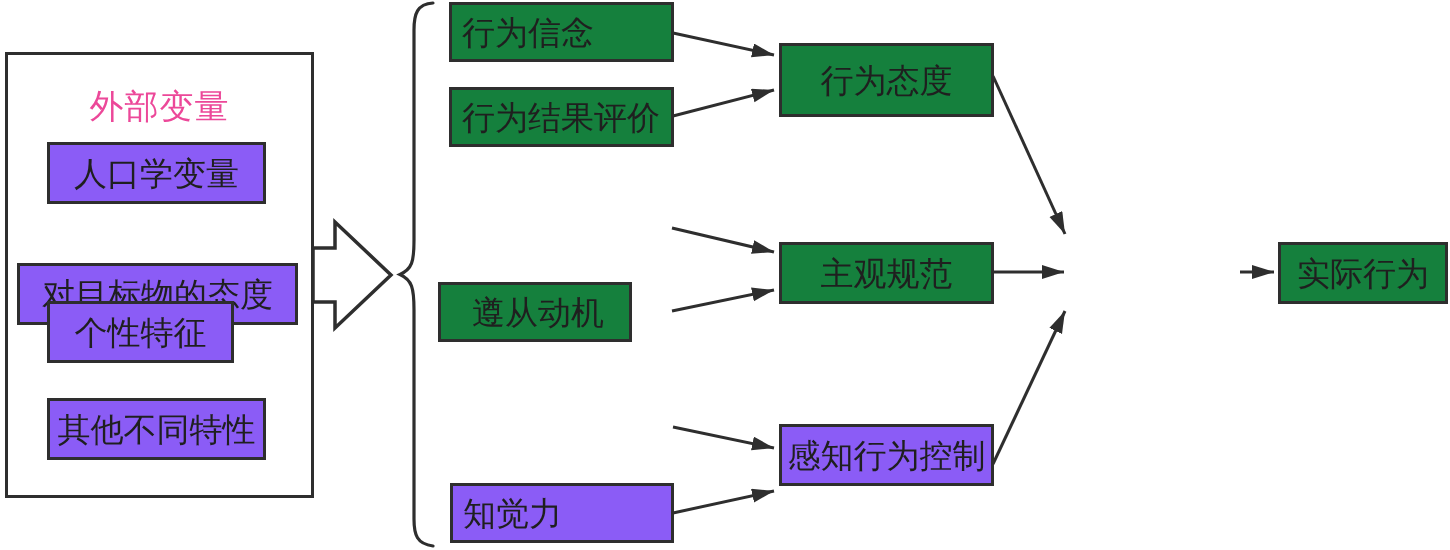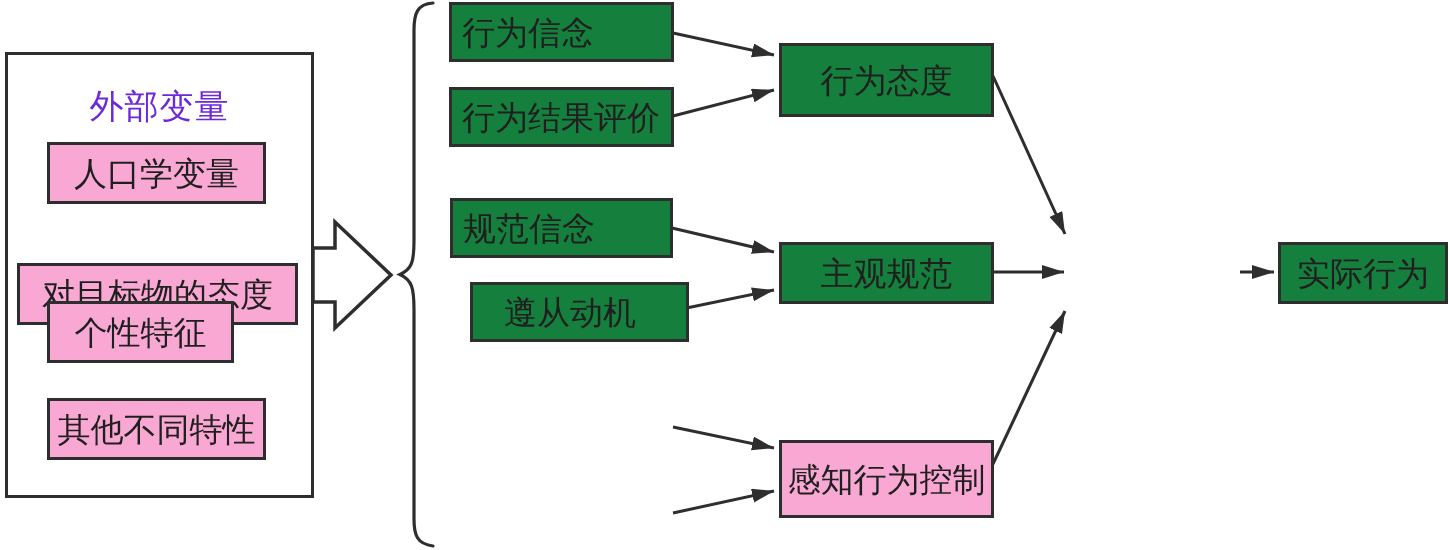--- a/index.html
+++ b/index.html
@@ -21,31 +21,31 @@
     box-sizing: border-box;
     border: 3px solid #2e2e2e;
     display: flex;
     align-items: center;
     color: #1f1f1f;
     font-size: 33px;
     line-height: 1;
     white-space: nowrap;
   }
   .fill-gray  { background: #15803d; }
-  .fill-white { background: #f9a8d4; }
+  .fill-white { background: #8b5cf6; }
   .txt-center { justify-content: center; text-align: center; }
   .txt-left   { justify-content: flex-start; padding-left: 10px; }
   .outer-box  { background: #ffffff; }
   .outer-title {
     position: absolute;
     left: 5px; top: 84px;
     width: 309px;
     text-align: center;
     font-size: 34px;
-    color: #6d28d9;
+    color: #ec4899;
     letter-spacing: 1px;
   }
 </style>
 </head>
 <body>
 
 <div class="canvas">
 
   <svg class="layer" viewBox="0 0 1450 550">
     <defs>
@@ -88,34 +88,34 @@
   <div class="box fill-white txt-center" style="left:47px; top:398px; width:219px; height:62px;">
     <span>其他不同特性</span>
   </div>
 
   <div class="box fill-gray txt-left" style="left:449px; top:2px; width:225px; height:60px;">
     <span>行为信念</span>
   </div>
   <div class="box fill-gray txt-left" style="left:449px; top:87px; width:225px; height:60px;">
     <span>行为结果评价</span>
   </div>
-  <div class="box fill-gray txt-left" style="left:450px; top:198px; width:223px; height:60px;">
-    <span>规范信念</span>
+  <div class="box fill-gray txt-left" style="left:438px; top:282px; width:194px; height:60px;padding-left:31px;">
+    <span>遵从动机</span>
   </div>
-  <div class="box fill-gray txt-left" style="left:470px; top:282px; width:219px; height:60px;padding-left:31px;">
-    <span>遵从动机</span>
+  <div class="box fill-white txt-left" style="left:450px; top:483px; width:224px; height:60px;">
+    <span>知觉力</span>
   </div>
 
   <div class="box fill-gray txt-center" style="left:779px; top:43px; width:215px; height:74px;align-items:center;">
     <span>行为态度</span>
   </div>
   <div class="box fill-gray txt-center" style="left:779px; top:242px; width:215px; height:62px;">
     <span>主观规范</span>
   </div>
-  <div class="box fill-white txt-center" style="left:779px; top:440px; width:215px; height:78px;align-items:center;">
+  <div class="box fill-white txt-center" style="left:779px; top:424px; width:215px; height:62px;align-items:center;">
     <span>感知行为控制</span>
   </div>
 
   <div class="box fill-gray txt-center" style="left:1278px; top:242px; width:170px; height:62px;">
     <span>实际行为</span>
   </div>
 
 </div>
 
 </body></html>

